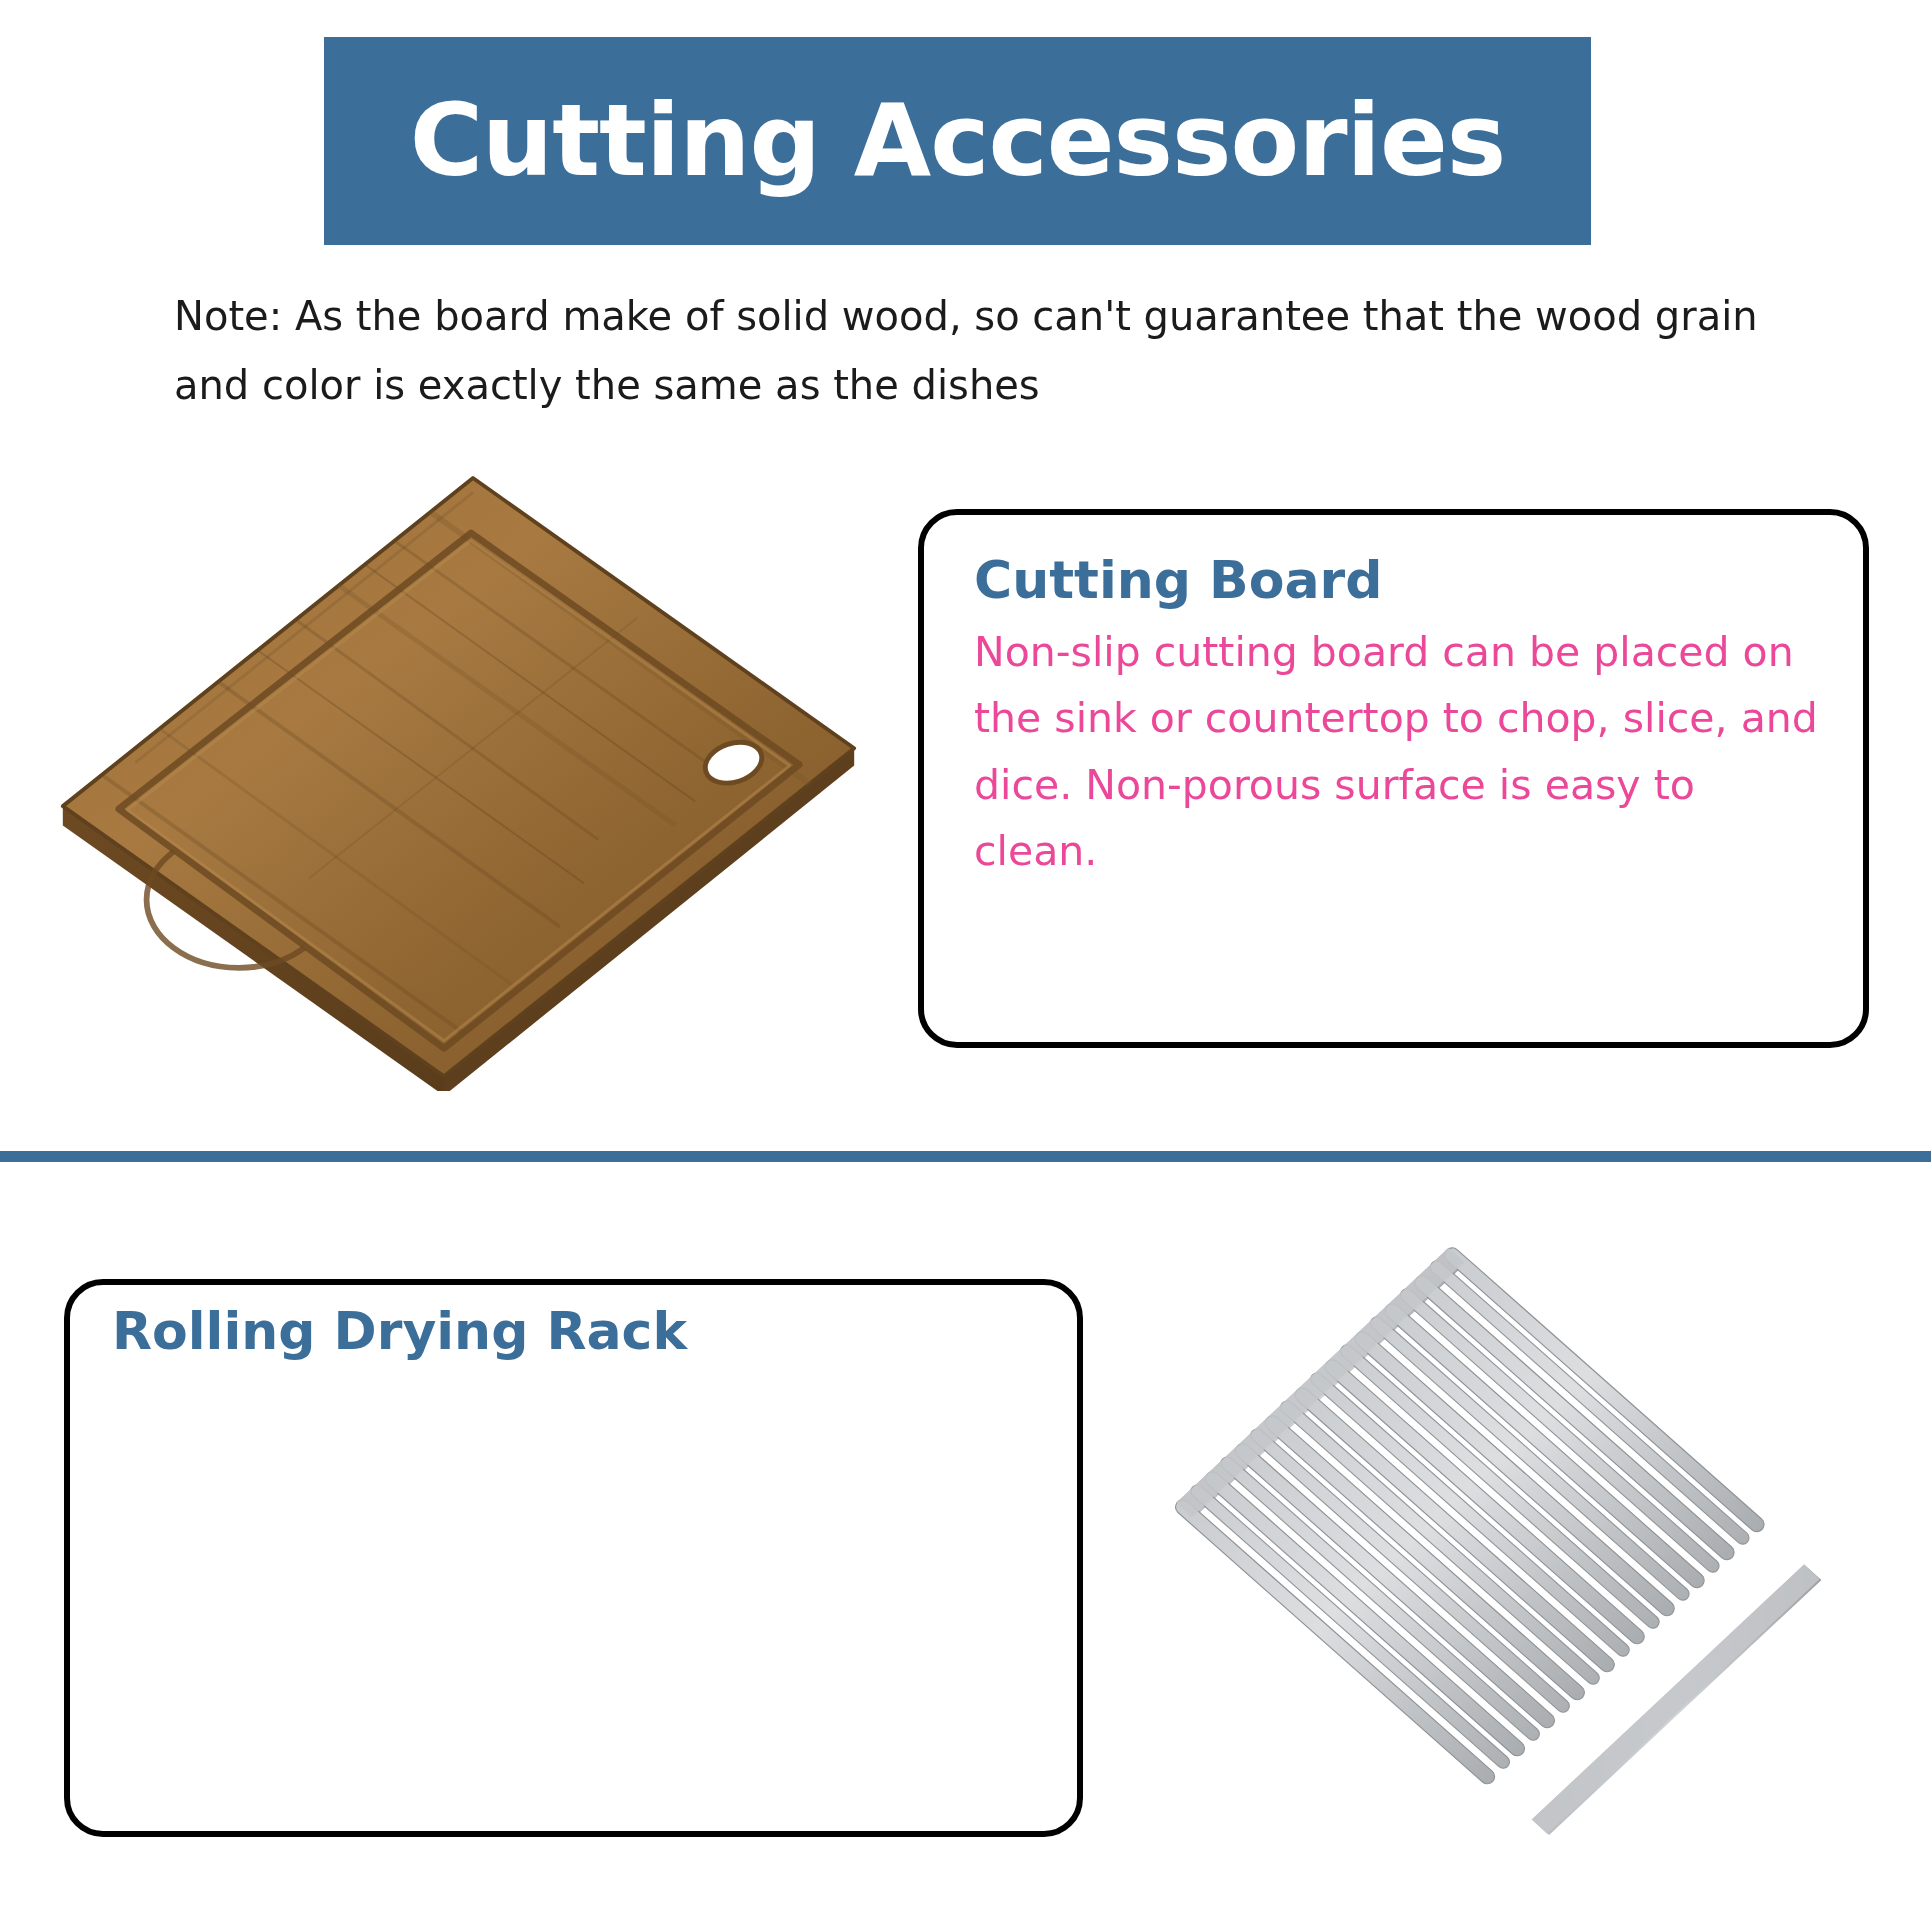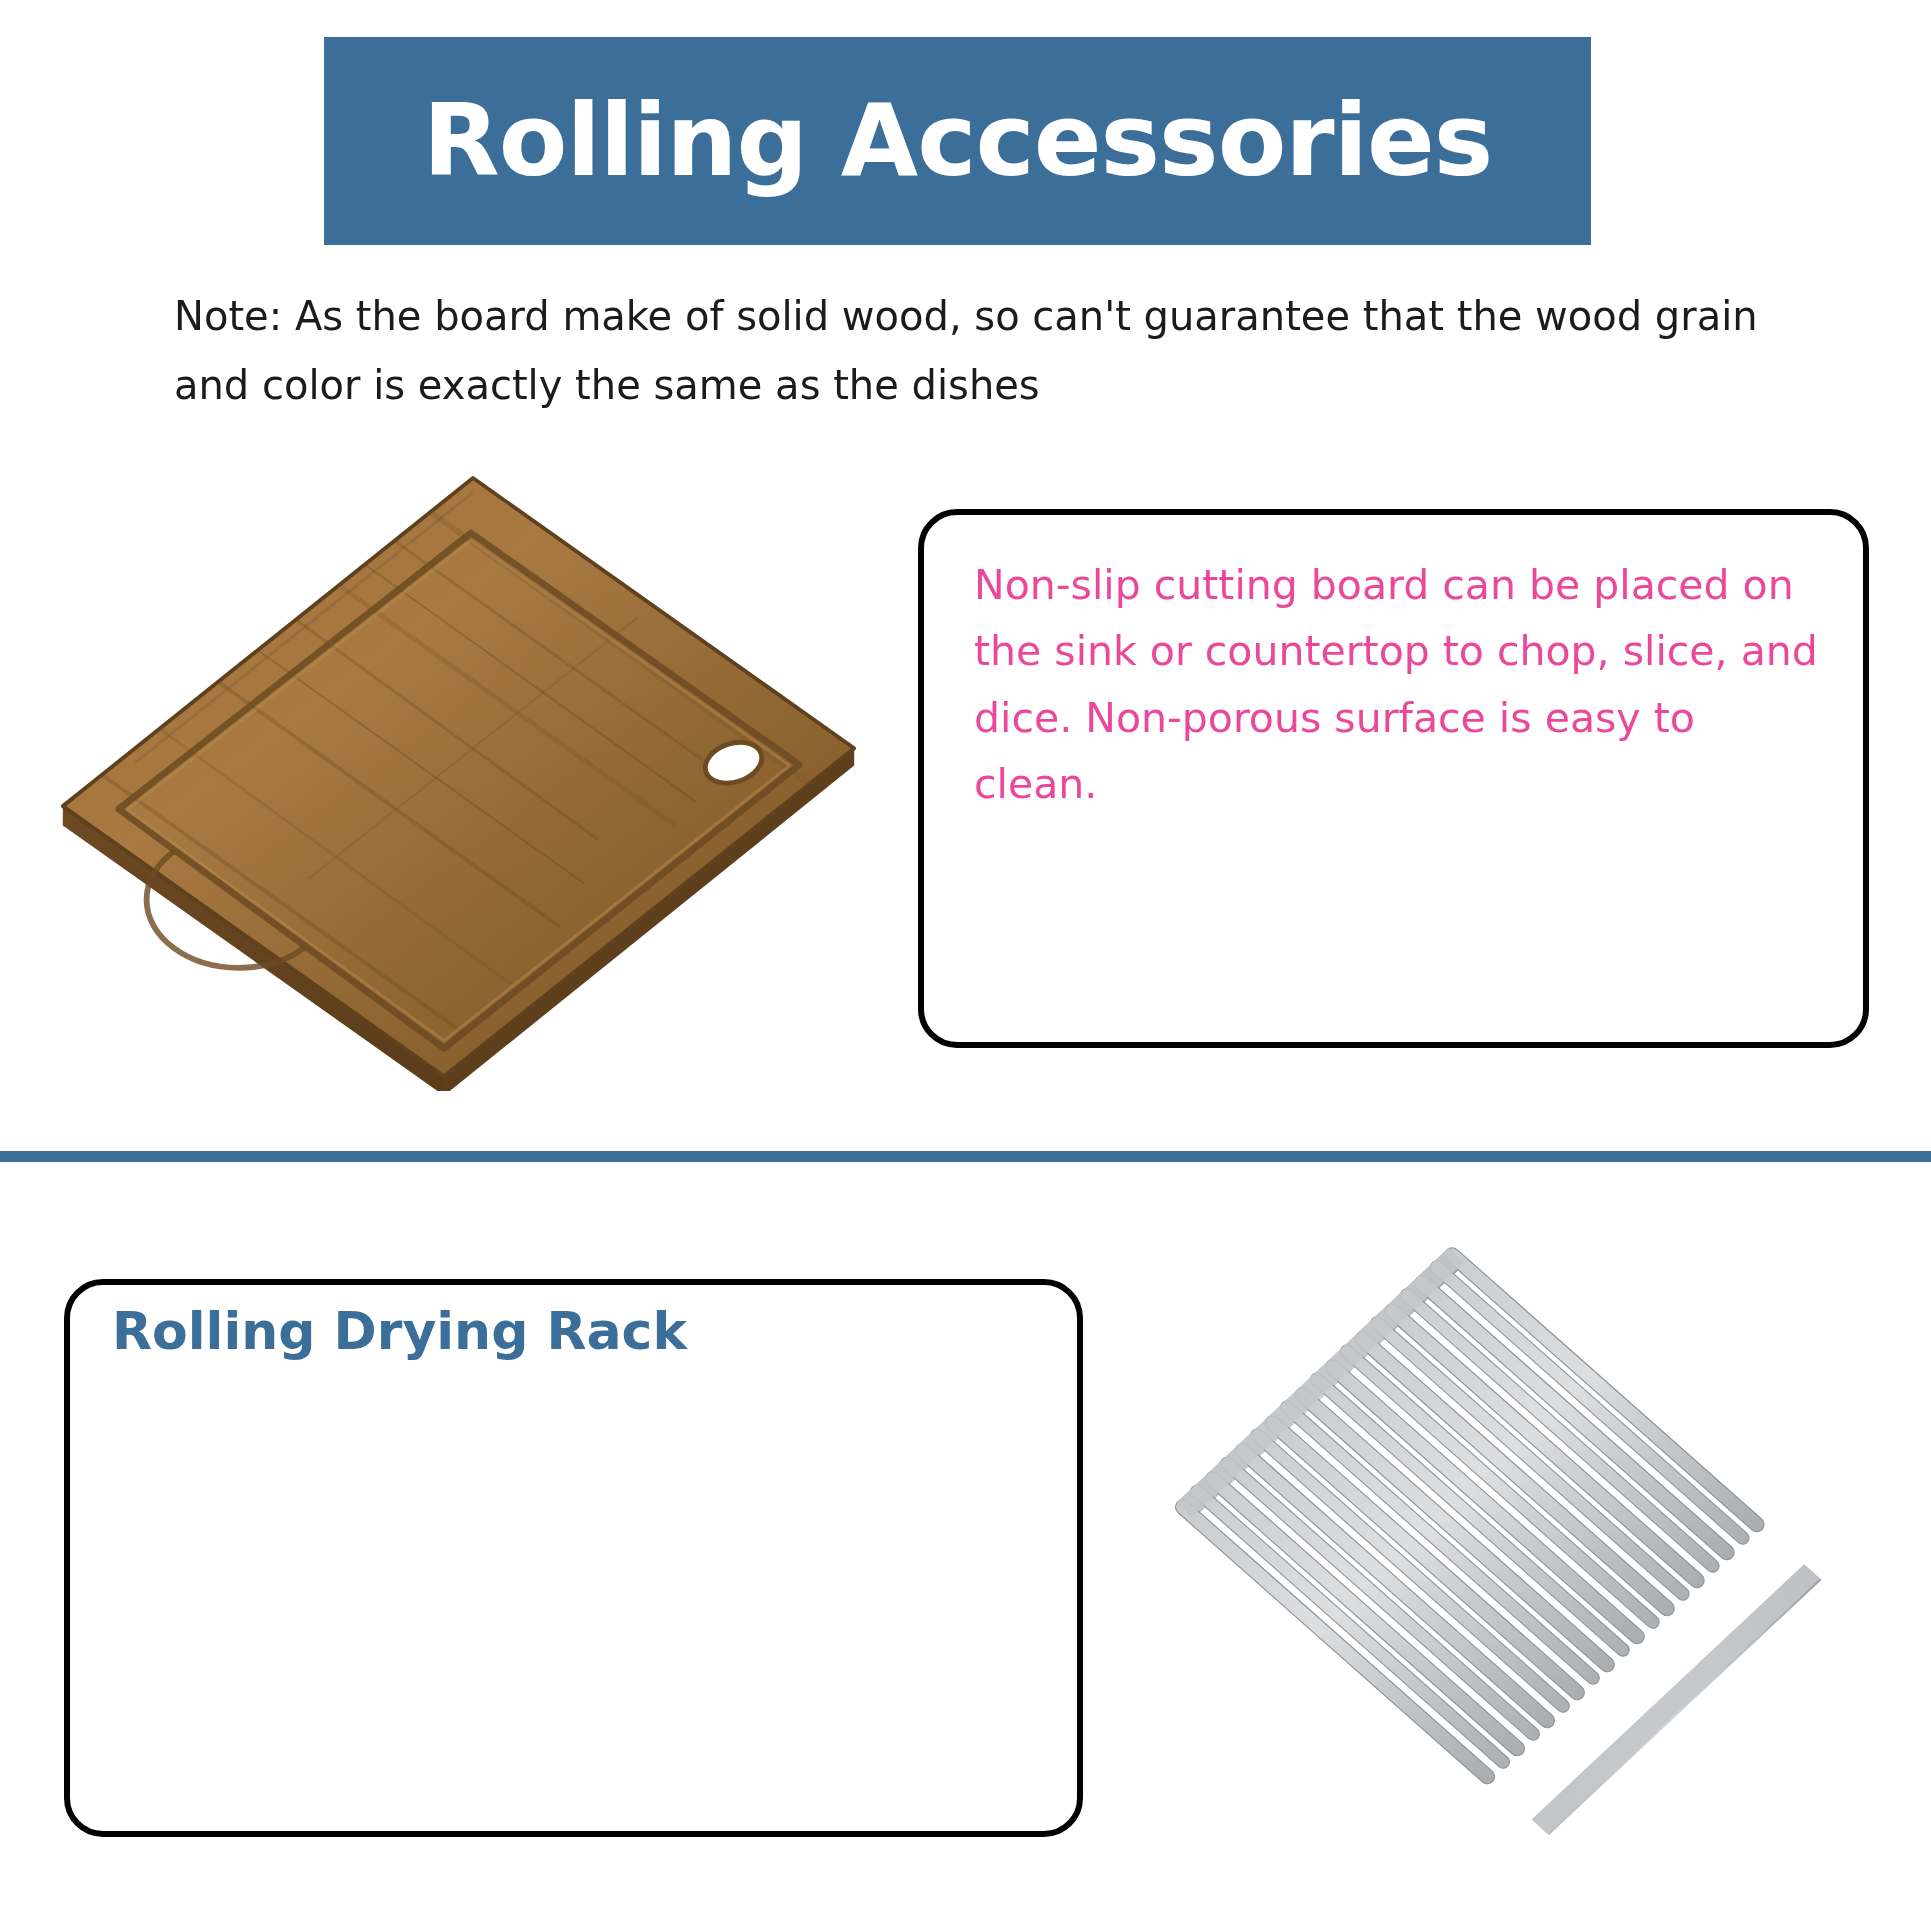--- a/index.html
+++ b/index.html
@@ -123,21 +123,21 @@
     width: 734px;
     height: 628px;
   }
 
   svg { display: block; }
 </style>
 </head>
 <body>
 
 <div class="header-banner">
-  <div class="header-title">Rolling Accessories</div>
+  <div class="header-title">Cutting Accessories</div>
 </div>
 
 <div class="note-block">
   <div class="note-line">Note: As the board make of solid wood, so can't guarantee that the wood grain</div>
   <div class="note-line">and color is exactly the same as the dishes</div>
 </div>
 
 <div class="board-wrap">
   <svg width="801" height="618" viewBox="0 0 830 640">
     <defs>
@@ -180,20 +180,21 @@
     <path d="M 428 62 L 768 302 L 400 596 L 63 348 Z" fill="none" stroke="#6d4a22" stroke-width="7" stroke-linejoin="round" opacity="0.85"></path>
     <path d="M 428 70 L 758 303 L 400 588 L 72 349 Z" fill="none" stroke="#b58a4e" stroke-width="3" stroke-linejoin="round" opacity="0.5"></path>
 
     <ellipse cx="700" cy="300" rx="30" ry="20" transform="rotate(-18 700 300)" fill="#ffffff" stroke="#6d4a22" stroke-width="5"></ellipse>
 
     <path d="M 120 392 A 95 70 0 0 0 255 492" fill="none" stroke="#6d4a22" stroke-width="6" opacity="0.8"></path>
   </svg>
 </div>
 
 <div class="card" id="card-cutting-board">
+  <div class="card-title">Cutting Board</div>
   <div class="card-body">Non-slip cutting board can be placed on the sink or countertop to chop, slice, and dice. Non-porous surface is easy to clean.</div>
 </div>
 
 <div class="divider"></div>
 
 <div class="card" id="card-drying-rack">
   <div class="card-title">Rolling Drying Rack</div>
 </div>
 
 <div class="rack-wrap">

